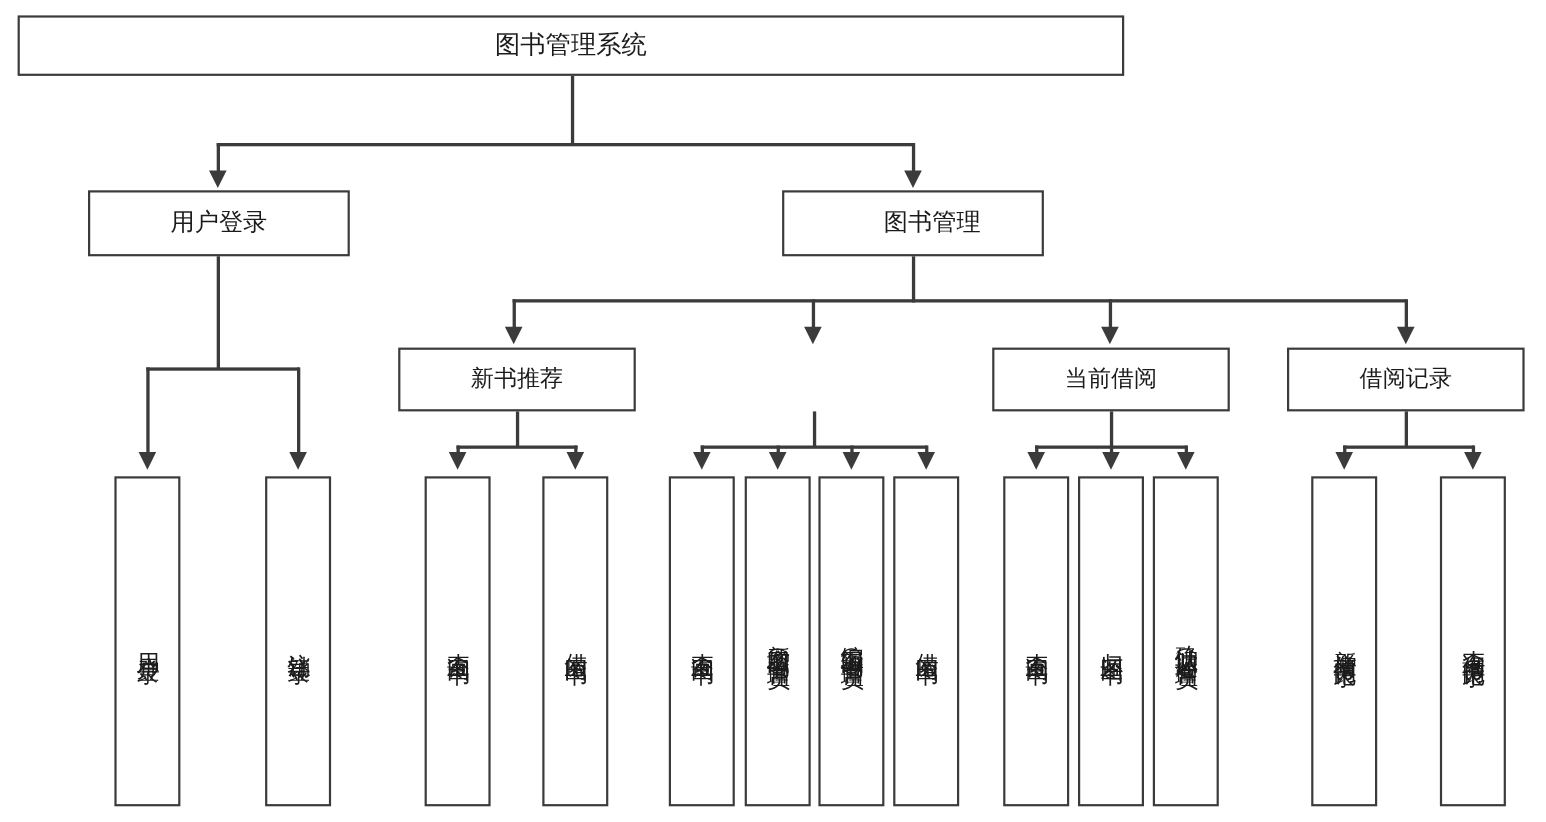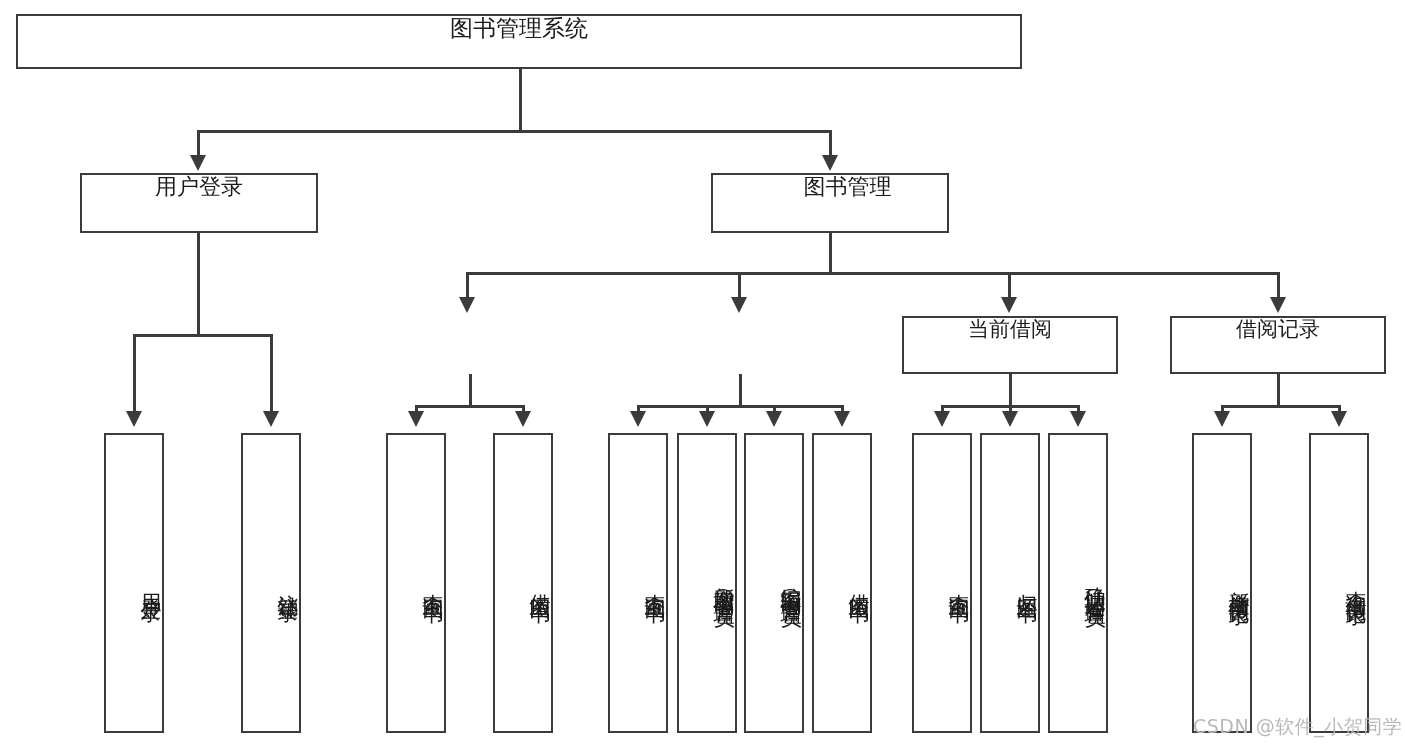--- a/index.html
+++ b/index.html
@@ -16,21 +16,21 @@
     height: 747px;
     background: #ffffff;
     overflow: hidden;
   }
   .node {
     position: absolute;
     box-sizing: border-box;
     border: 2.5px solid #3b3b3b;
     background: #ffffff;
     display: flex;
-    align-items: flex-start;
+    align-items: center;
     justify-content: center;
     color: #1b1b1b;
     line-height: 1.12;
   }
   .node.root {
     font-size: 23px;
   }
   .node.lvl1 {
     font-size: 22px;
   }
@@ -114,20 +114,23 @@
 
   <div class="seg v" style="left:738px; top:272px; width:2.5px; height:28px;"></div>
   <div class="arrow" style="left:731px; top:297px;"></div>
 
   <div class="seg v" style="left:1008px; top:272px; width:2.5px; height:28px;"></div>
   <div class="arrow" style="left:1001px; top:297px;"></div>
 
   <div class="seg v" style="left:1277px; top:272px; width:2.5px; height:28px;"></div>
   <div class="arrow" style="left:1270px; top:297px;"></div>
 
+  <div class="node lvl2" style="left:362px; top:316px; width:216px; height:58px;">
+    <span>新书推荐</span>
+  </div>
   <div class="node lvl2" style="left:902px; top:316px; width:216px; height:58px;">
     <span>当前借阅</span>
   </div>
   <div class="node lvl2" style="left:1170px; top:316px; width:216px; height:58px;">
     <span>借阅记录</span>
   </div>
 
   <div class="seg v" style="left:469px; top:374px; width:2.5px; height:33px;"></div>
   <div class="seg h" style="left:415px; top:405px; width:110px; height:2.5px;"></div>
   <div class="seg v" style="left:415px; top:405px; width:2.5px; height:9px;"></div>
@@ -199,15 +202,14 @@
     <span class="vtext">确认归还（管理员）</span>
   </div>
 
   <div class="node leaf" style="left:1192px; top:433px; width:60px; height:300px;">
     <span class="vtext">新增借阅记录</span>
   </div>
   <div class="node leaf" style="left:1309px; top:433px; width:60px; height:300px;">
     <span class="vtext">查询借阅记录</span>
   </div>
 
-  <div class="watermark" style="left:1193px; top:714px;">CSDN @软件_小贺同学</div>
 
 </div>
 
 </body></html>

